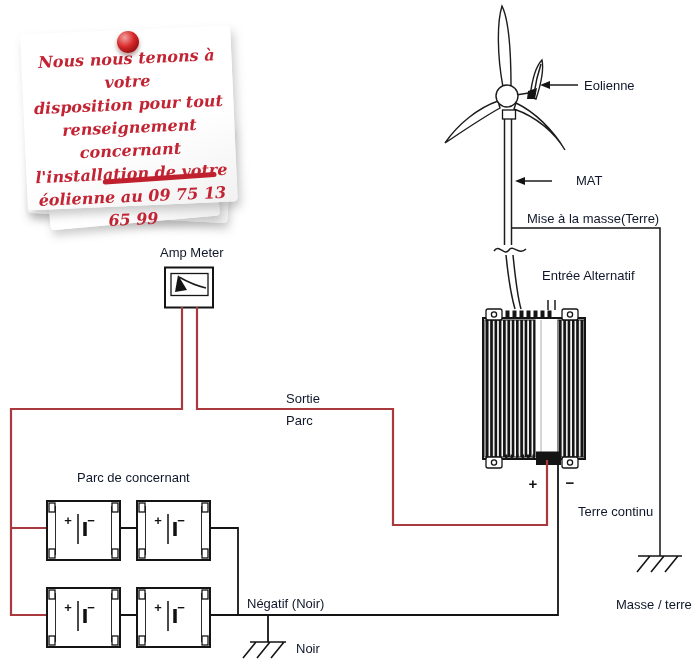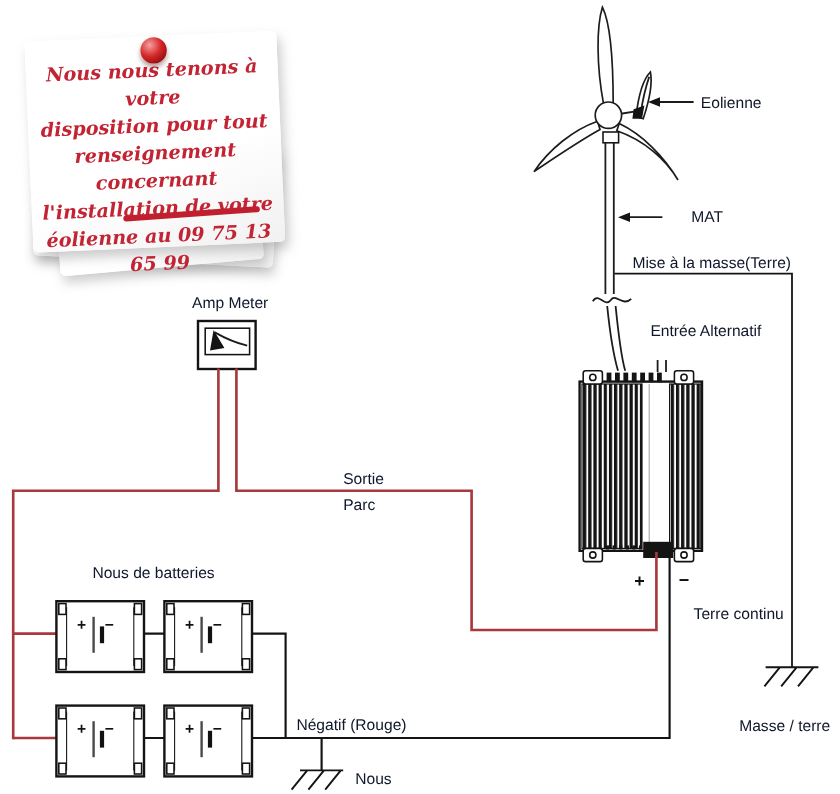--- a/index.html
+++ b/index.html
@@ -203,23 +203,23 @@
 
   <div class="lbl" style="left:584px;top:78px">Eolienne</div>
   <div class="lbl" style="left:576px;top:173px">MAT</div>
   <div class="lbl" style="left:527px;top:211px">Mise à la masse(Terre)</div>
   <div class="lbl" style="left:542px;top:268px">Entrée Alternatif</div>
   <div class="lbl" style="left:578px;top:504px">Terre continu</div>
   <div class="lbl" style="left:616px;top:597px">Masse / terre</div>
   <div class="lbl" style="left:160px;top:245px">Amp Meter</div>
   <div class="lbl" style="left:286px;top:391px">Sortie</div>
   <div class="lbl" style="left:286px;top:413px">Parc</div>
-  <div class="lbl" style="left:77px;top:470px">Nous de batteries</div>
-  <div class="lbl" style="left:247px;top:596px">Négatif (Rouge)</div>
-  <div class="lbl" style="left:296px;top:641px">Nous</div>
+  <div class="lbl" style="left:77px;top:470px">Parc de concernant</div>
+  <div class="lbl" style="left:247px;top:596px">Négatif (Noir)</div>
+  <div class="lbl" style="left:296px;top:641px">Noir</div>
 
   <div>
     <div class="sheet sheet-back1"></div>
     <div class="sheet sheet-back2"></div>
     <div class="sheet sheet-main">
       <div class="note-text">
         <div>Nous nous tenons à votre</div>
         <div>disposition pour tout</div>
         <div>renseignement concernant</div>
         <div>l'installation de votre</div>

